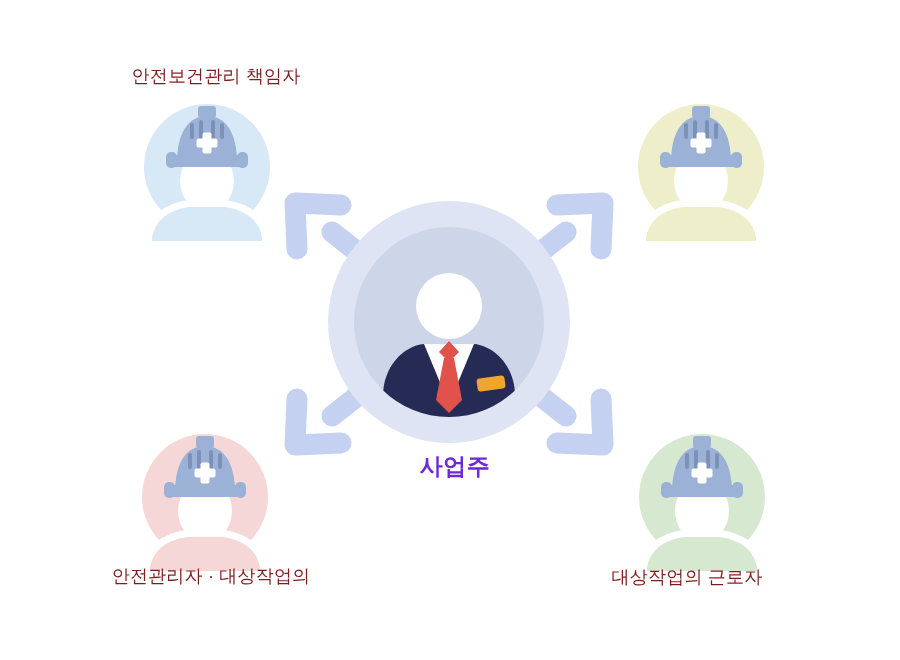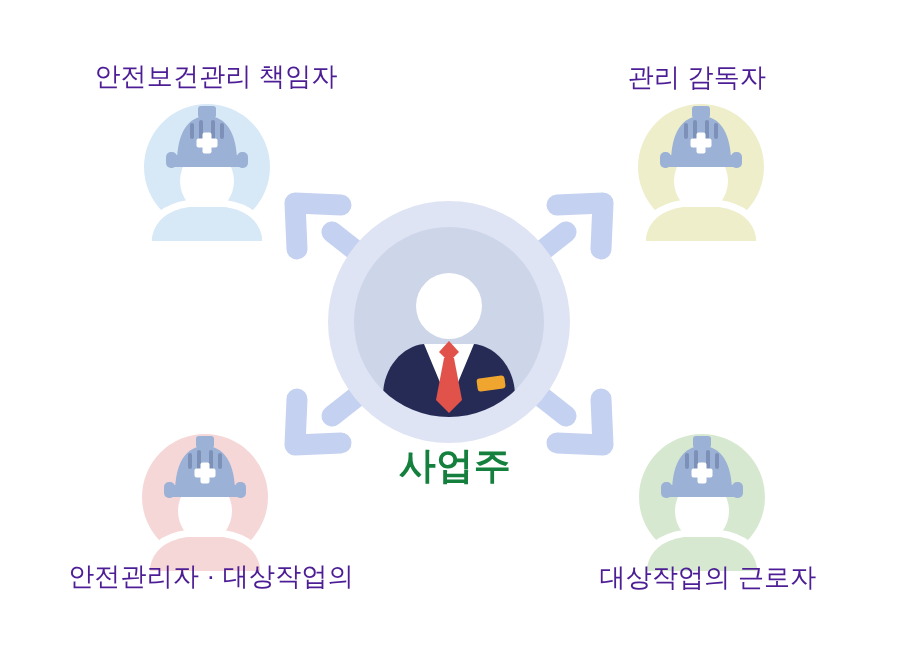--- a/index.html
+++ b/index.html
@@ -8,34 +8,34 @@
     width: 900px;
     height: 660px;
     background: #ffffff;
     overflow: hidden;
     font-family: "Liberation Sans", "DejaVu Sans", sans-serif;
   }
   .abs { position: absolute; }
   .node-label {
     position: absolute;
     transform: translateX(-50%);
-    font-size: 26px;
+    font-size: 18px;
     line-height: 24px;
     font-weight: 500;
-    color: #4c1d95;
+    color: #7f1d1d;
     white-space: nowrap;
     letter-spacing: 0.2px;
   }
   .center-label {
     position: absolute;
     transform: translateX(-50%);
-    font-size: 37px;
+    font-size: 23px;
     line-height: 34px;
     font-weight: 700;
-    color: #15803d;
+    color: #6d28d9;
     white-space: nowrap;
     letter-spacing: 0.5px;
     text-align: center;
   }
   svg { display: block; }
 </style>
 </head>
 <body>
 
 <div class="stage">
@@ -108,29 +108,28 @@
       <use href="#worker-symbol"></use>
     </svg>
   </div>
   <div class="node-label" style="left:216px; top:64px;">안전보건관리 책임자</div>
 
   <div class="abs" style="left:635px; top:101px;">
     <svg width="132" height="140" viewBox="0 0 132 140" style="color: rgb(238, 238, 203);">
       <use href="#worker-symbol"></use>
     </svg>
   </div>
-  <div class="node-label" style="left:697px; top:65px;">관리 감독자</div>
 
   <div class="abs" style="left:139px; top:431px;">
     <svg width="132" height="140" viewBox="0 0 132 140" style="color: rgb(246, 215, 215);">
       <use href="#worker-symbol"></use>
     </svg>
   </div>
   <div class="node-label" style="left:211px; top:564px;">안전관리자 · 대상작업의</div>
 
   <div class="abs" style="left:636px; top:431px;">
     <svg width="132" height="140" viewBox="0 0 132 140" style="color: rgb(215, 232, 208);">
       <use href="#worker-symbol"></use>
     </svg>
   </div>
-  <div class="node-label" style="left:708px; top:565px;">대상작업의 근로자</div>
+  <div class="node-label" style="left:687px; top:565px;">대상작업의 근로자</div>
 
 </div>
 
 </body></html>

